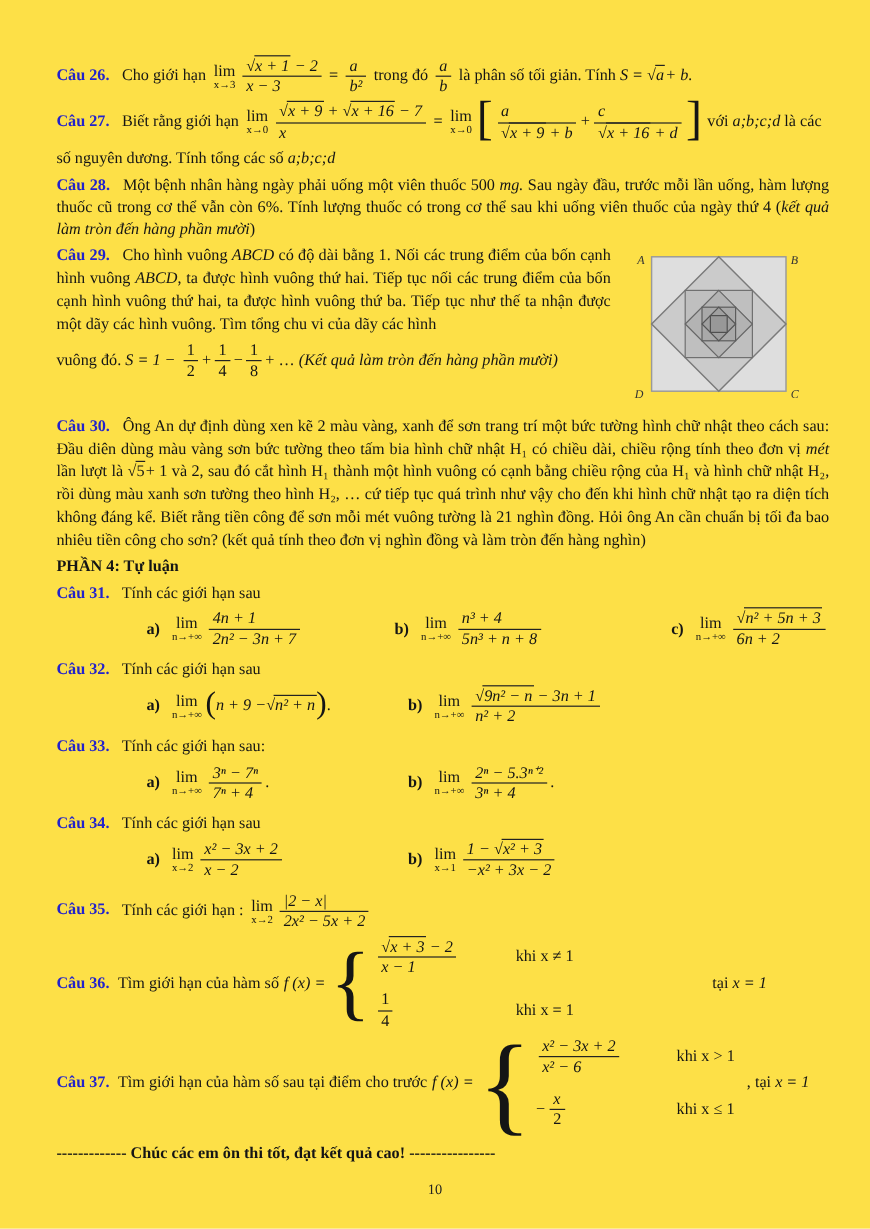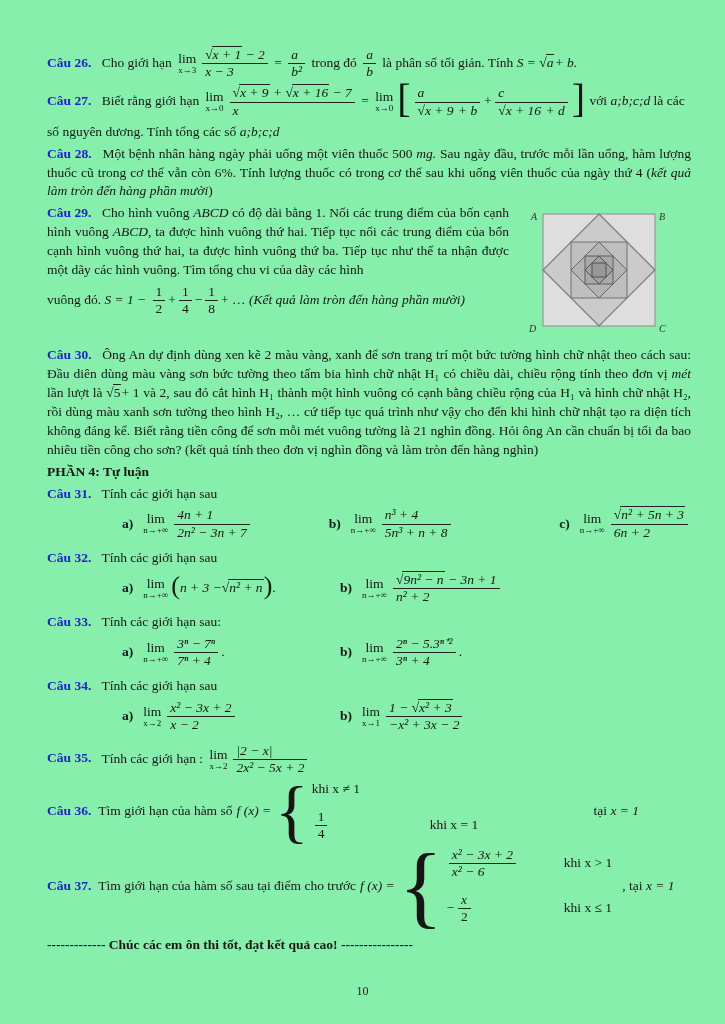--- a/index.html
+++ b/index.html
@@ -1,17 +1,17 @@
 <!DOCTYPE html>
 <html><head>
 <meta charset="utf-8">
 <style>
   html,body{margin:0;padding:0;background:#ffffff;}
   .page{
-    position:relative;width:725px;height:1024px;background:#86efac;
+    position:relative;width:725px;height:1024px;background:#fde047;
     font-family:"Liberation Serif",serif;font-size:13.5px;line-height:1.4;color:#151515;
     box-sizing:border-box;padding:46px 34px 0 47px;overflow:hidden;
   }
   p.q{margin:0 0 3px 0;}
   p.just{text-align:justify;}
   .qlabel{color:#2222cc;font-weight:bold;margin-right:7px;white-space:nowrap;}
   .bold{font-weight:bold;}
   .m{font-style:italic;}
   
   .frac{display:inline-flex;flex-direction:column;vertical-align:middle;text-align:left;margin:1px 3px;line-height:1.2;}
@@ -214,21 +214,21 @@
     <span>Tính các giới hạn sau</span>
   </p>
   <div class="subrow">
     <span class="subitem col1">
       <span class="tag">a)</span>
       <span class="lim">
           <span>lim</span>
           <span class="s">n→+∞</span>
         </span>
         <span class="bigp">(</span>
-        <span class="m">n + 3 −</span>
+        <span class="m">n + 9 −</span>
         <span class="sq"><span class="rsign">√</span><span class="ol m">n² + n</span></span>
         <span class="bigp">)</span>
         <span>.</span>
     </span>
     <span class="subitem">
       <span class="tag">b)</span>
       <span class="lim">
           <span>lim</span>
           <span class="s">n→+∞</span>
         </span>
@@ -313,20 +313,26 @@
 
   <div class="flexline">
     <b class="qlabel">Câu 36.</b>
     <span>Tìm giới hạn của hàm số</span>
       <span class="sp"></span>
     <span class="m">f (x) =</span>
     <span class="cases">
       <span class="brace b70">{</span>
       <span class="crows">
         <span class="crow">
+          <span class="cexp">
+              <span class="frac">
+                <span class="num"><span class="sq"><span class="rsign">√</span><span class="ol m">x + 3</span></span> <span class="m">− 2</span></span>
+                <span class="den m">x − 1</span>
+              </span>
+            </span>
           <span class="cond">khi x ≠ 1</span>
         </span>
         <span class="crow">
           <span class="cexp">
               <span class="frac">
                 <span class="num">1</span>
                 <span class="den">4</span>
               </span>
             </span>
           <span class="cond">khi x = 1</span>

